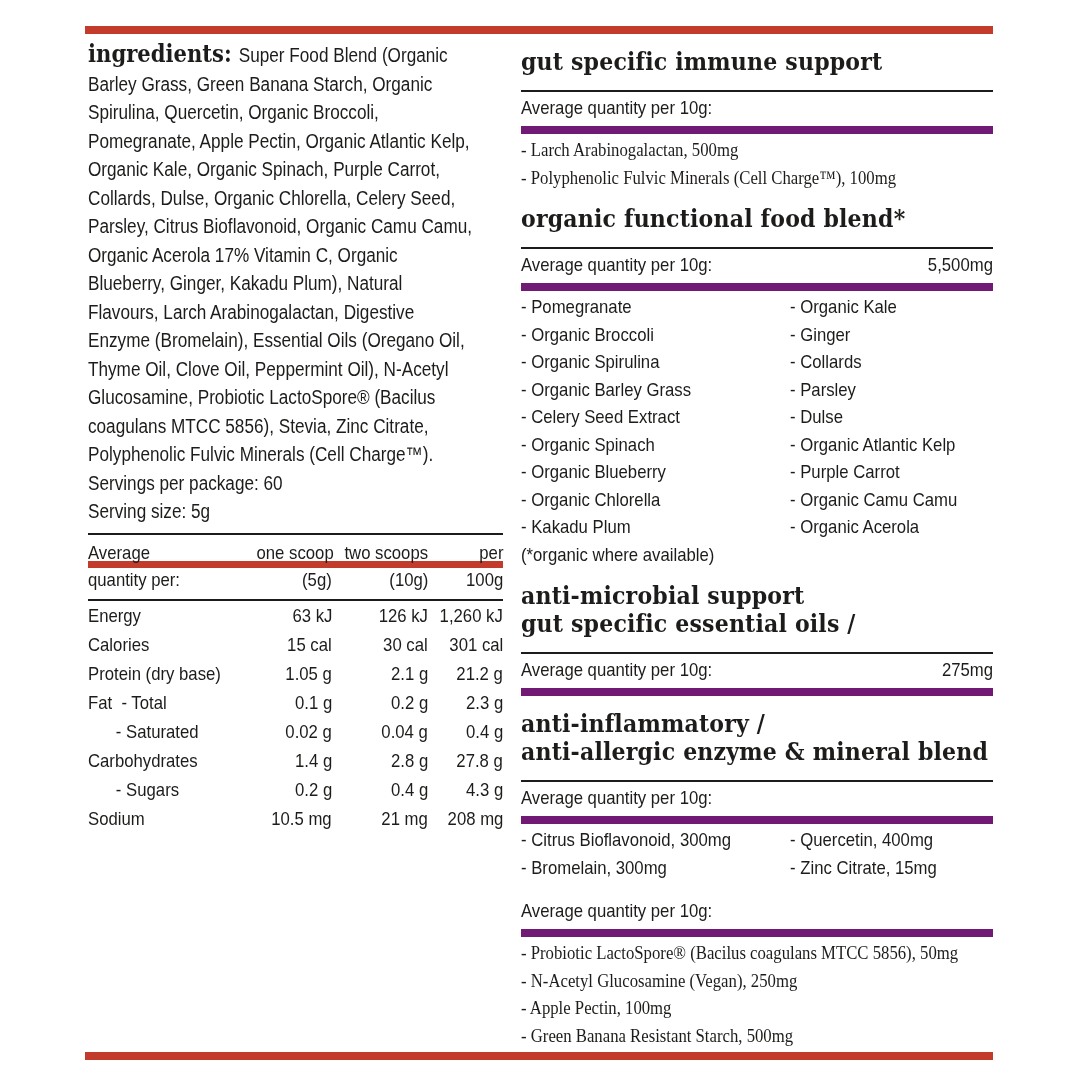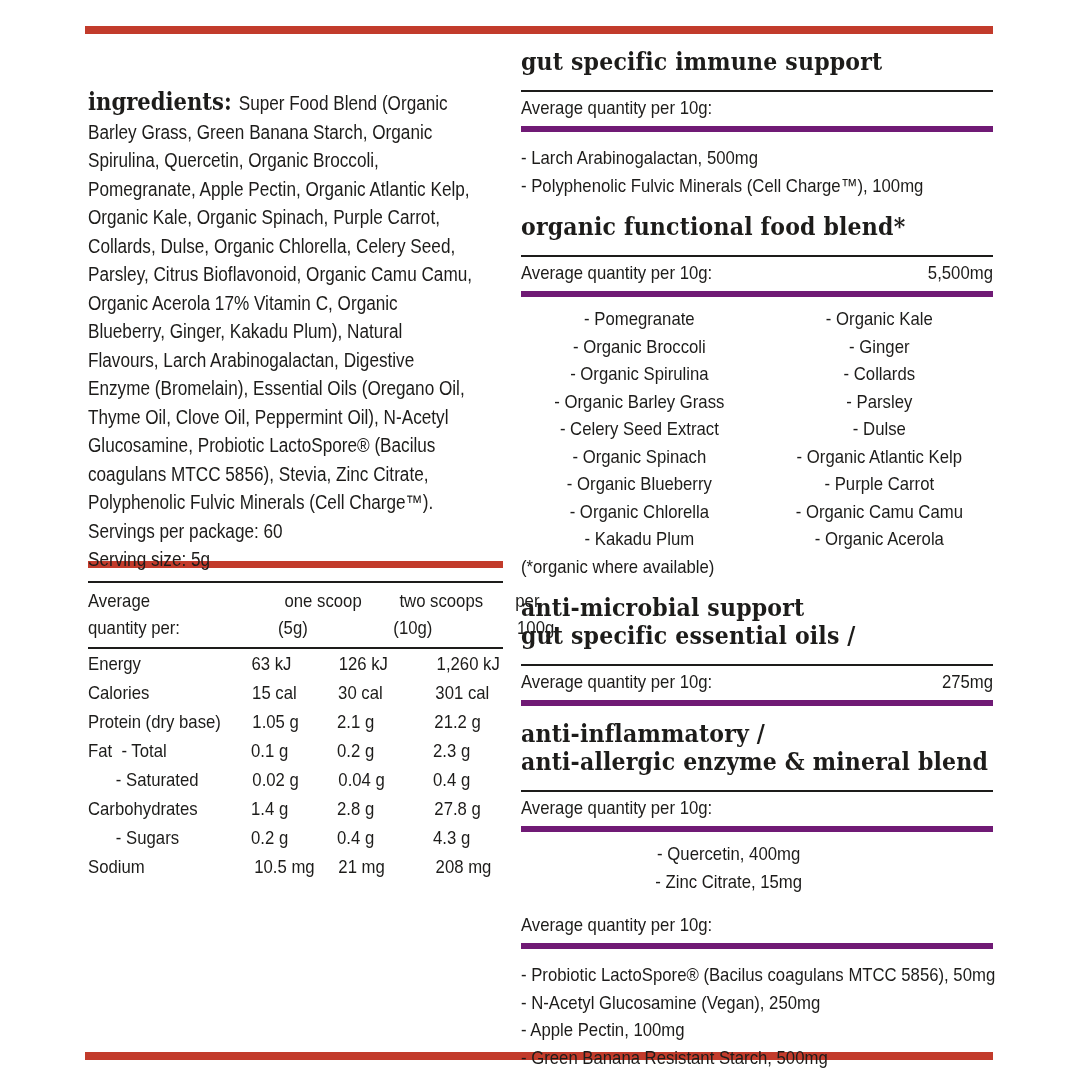--- a/index.html
+++ b/index.html
@@ -10,45 +10,45 @@
   .redbar { position:absolute; background:#c23b2b; }
 
   .slab { font-family:"DejaVu Serif", serif; font-weight:700; letter-spacing:0.2px; }
 
   
   .line { display:block; transform:scaleX(0.88); transform-origin:0 50%; white-space:nowrap; }
   span.line { display:inline-block; }
   .num { display:inline-block; transform:scaleX(0.88); transform-origin:100% 50%; white-space:nowrap; }
 
   
-  .col-left { position:absolute; left:88px; top:40px; width:415px;margin-top:48px; }
+  .col-left { position:absolute; left:88px; top:40px; width:415px; }
   .ing-line { font-size:19.5px; line-height:28.5px; }
   .h-inline { font-size:24px; margin-right:8px; letter-spacing:0; }
   .allergen { margin-top:8px; }
 
   .nheading { margin-top:30px; }
   .nheading .tscale { font-size:24.5px; line-height:30px; }
   .serv-line { font-size:19.5px; line-height:28px; }
 
   .ntable { margin-top:8px; border-top:2px solid #1d1c1a; width:415px; }
-  .nhead { display:grid; grid-template-columns:158px 86px 96px 75px; border-bottom:2px solid #1d1c1a; padding:4px 0 6px; font-size:19px; line-height:27px;gap:28px; }
+  .nhead { display:grid; grid-template-columns:158px 86px 96px 75px; border-bottom:2px solid #1d1c1a; padding:4px 0 6px; font-size:19px; line-height:27px; }
   .nrow  { display:grid; grid-template-columns:158px 86px 96px 75px; font-size:19px; line-height:29px; }
   .cell.l { text-align:left; }
-  .cell.r { }
+  .cell.r { text-align:right; }
 
   
   .col-right { position:absolute; left:521px; top:30px; width:472px; }
   .sec { margin-top:18px; }
   .sec + .sec { margin-top:14px; }
   .title { border-bottom:2.5px solid #1d1c1a; padding-bottom:14px; }
   .tscale { display:inline-block; transform:scaleX(0.9); transform-origin:0 50%; white-space:nowrap; font-size:24.5px; line-height:28px; }
-  .avg { display:flex; justify-content:space-between; align-items:baseline; border-bottom:6px solid #701a75; padding:3px 0 5px; font-size:19px; line-height:26px; }
-  .items { padding-top:12px; }
+  .avg { display:flex; justify-content:space-between; align-items:baseline; border-bottom:8px solid #701a75; padding:3px 0 5px; font-size:19px; line-height:26px; }
+  .items { padding-top:2px;font-family:Liberation Serif, serif; }
   .item { font-size:19px; line-height:27.5px; }
-  .cols { display:flex; padding-top:8px;text-align:center; }
+  .cols { display:flex; padding-top:2px; }
   .colL { width:269px; flex:none; }
   .colR { flex:1; }
   .footnote { font-size:19px; line-height:27.5px; }
 </style>
 </head>
 <body>
 
 <div class="page">
 
   <div class="redbar" style="left:85px; top:26px; width:908px; height:8px;"></div>
@@ -233,20 +233,25 @@
     <section class="sec">
       <div class="title">
         <div><span class="slab tscale">anti-inflammatory /</span></div>
         <div><span class="slab tscale">anti-allergic enzyme &amp; mineral blend</span></div>
       </div>
       <div class="avg">
         <span class="line">Average quantity per 10g:</span>
         <span class="num"></span>
       </div>
       <div class="cols">
+        <div class="colL">
+
+        <div class="item line">- Citrus Bioflavonoid, 300mg</div>
+            <div class="item line">- Bromelain, 300mg</div>
+          </div>
         <div class="colR">
 
         <div class="item line">- Quercetin, 400mg</div>
             <div class="item line">- Zinc Citrate, 15mg</div>
           </div>
       </div>
     </section>
 
     <section class="sec">
       <div class="avg">

